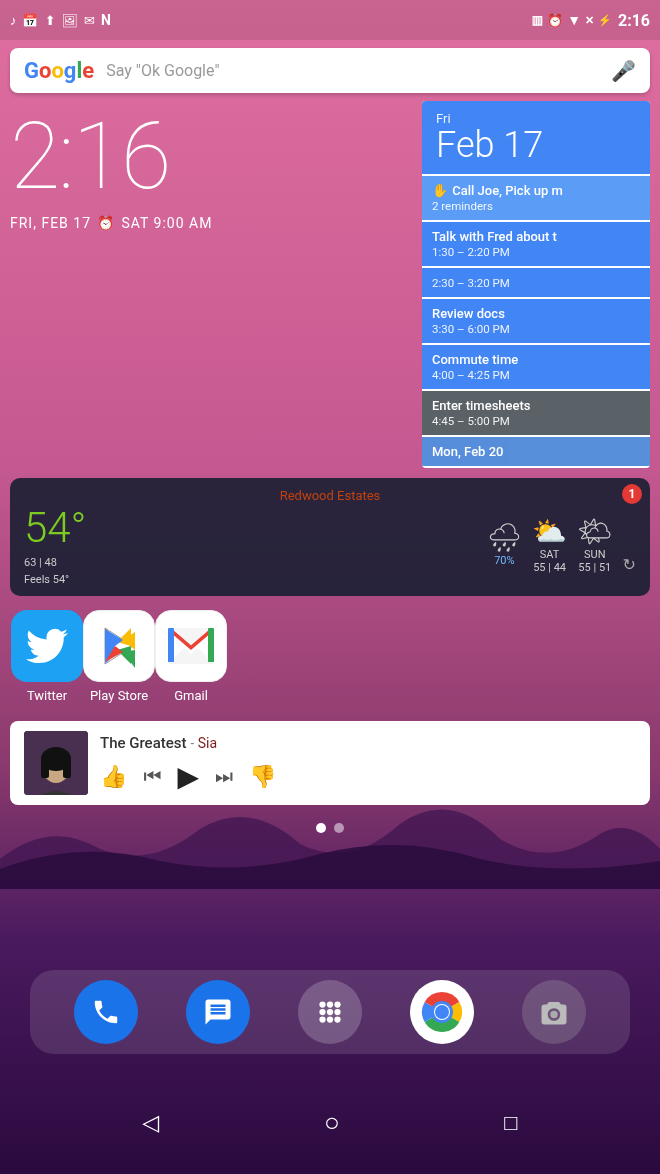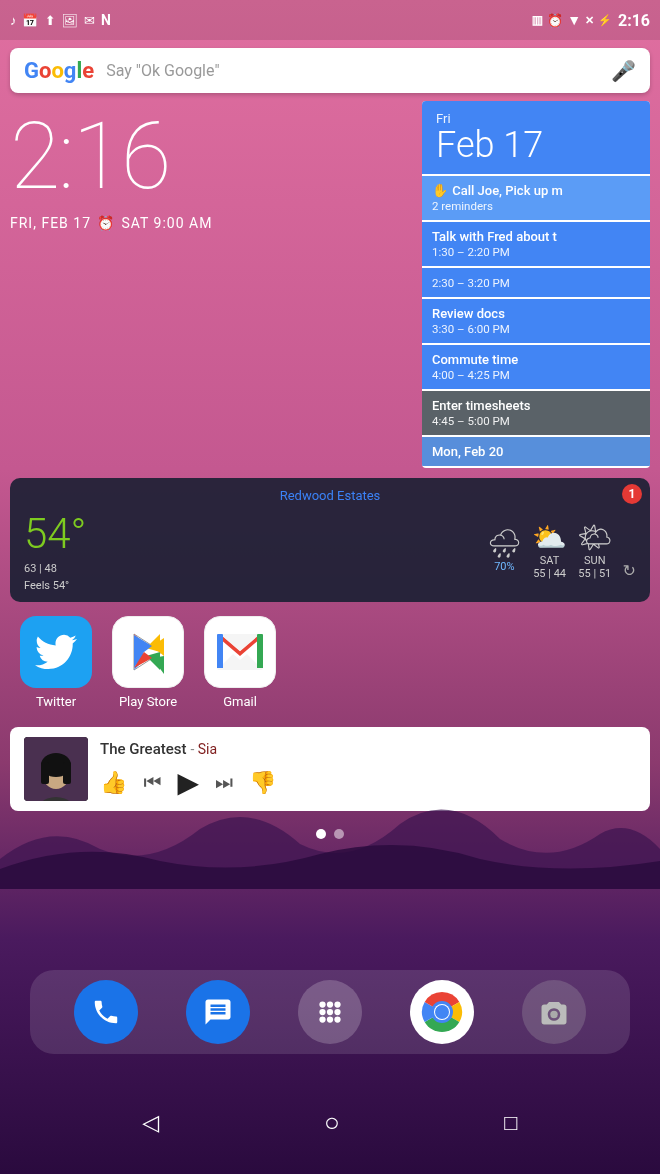--- a/index.html
+++ b/index.html
@@ -102,21 +102,21 @@
 
     
     .weather-widget {
       background: rgba(20, 30, 48, 0.88);
       border-radius: 10px;
       padding: 10px 14px;
       margin: 10px 10px 0;
       color: white;
       position: relative;
     }
-    .weather-location { font-size: 13px; text-align: center; margin-bottom: 6px; color: #3b82f6; }
+    .weather-location { font-size: 13px; text-align: center; color: #c2410c; }
     .weather-temp { font-size: 42px; color: #7ecb20; font-weight: 300; }
     .weather-icons { display: flex; gap: 10px; align-items: center; }
     .weather-icon-box { text-align: center; font-size: 11px; color: #ccc; }
     .weather-icon-img { font-size: 28px; }
     .weather-pct { color: #70b8ff; font-size: 11px; }
     .weather-details { font-size: 11px; color: #ccc; margin-top: 4px; }
     .weather-alert {
       position: absolute;
       top: 6px;
       right: 8px;
@@ -129,22 +129,21 @@
       display: flex;
       align-items: center;
       justify-content: center;
       font-weight: bold;
     }
     .weather-row { display: flex; justify-content: space-between; align-items: center; }
 
     
     .app-icons {
       display: flex;
-      gap: 20px;
-      padding: 14px 20px;
+      padding: 14px 11px;
       justify-content: flex-start;
     }
     .app-icon-item { display: flex; flex-direction: column; align-items: center; gap: 6px; }
     .app-icon { width: 72px; height: 72px; border-radius: 16px; display: flex; align-items: center; justify-content: center; }
     .app-icon.twitter { background: #1da1f2; }
     .app-icon.gmail { background: white; border: 1px solid #eee; }
     .app-icon.playstore { background: white; border: 1px solid #eee; }
     .app-label { color: white; font-size: 13px; }
 
     

